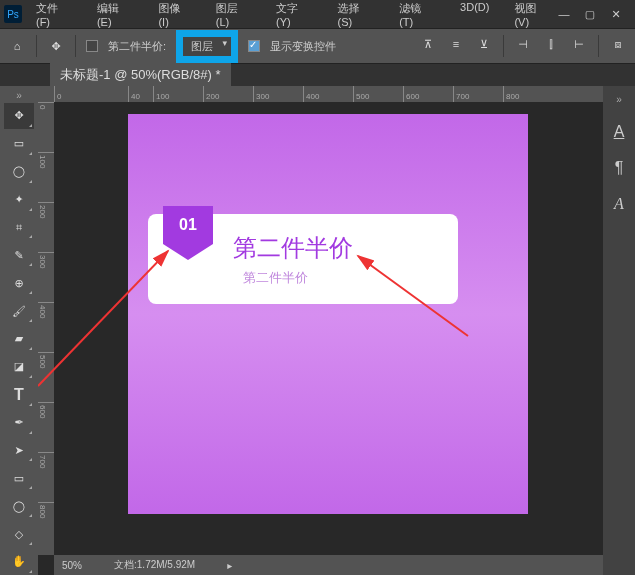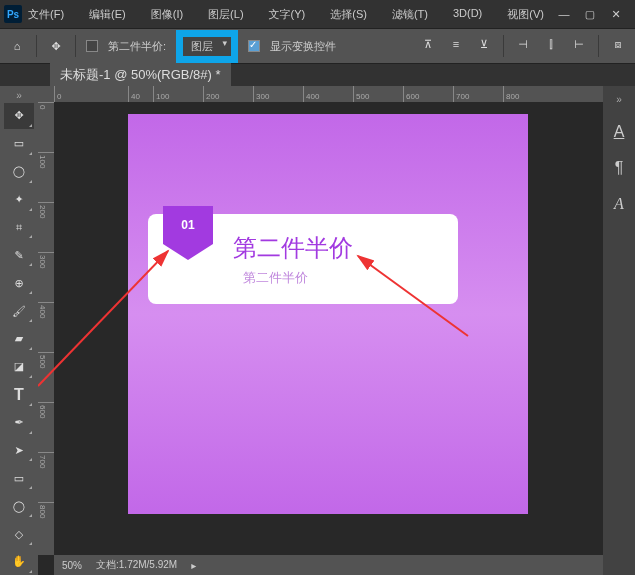--- a/index.html
+++ b/index.html
@@ -1,18 +1,18 @@
 <!DOCTYPE html>
 <html><head>
 <meta charset="utf-8">
 <style>
 *{margin:0;padding:0;box-sizing:border-box;font-family:"Microsoft YaHei",sans-serif}
 body{background:#323232;width:635px;height:575px;overflow:hidden;color:#ccc;font-size:11px}
 .titlebar{height:28px;background:#323232;display:flex;align-items:center;padding:0 4px}
-.ps-logo{width:18px;height:18px;background:#001e36;color:#31a8ff;font-weight:bold;font-size:10px;display:flex;align-items:center;justify-content:center;border-radius:2px;margin-right:0}
+.ps-logo{width:18px;height:18px;background:#001e36;color:#31a8ff;font-weight:normal;font-size:10px;display:flex;align-items:center;justify-content:center;border-radius:2px;margin-right:8px}
 .menu{display:flex;gap:13px}
 .menu span{padding:4px 6px;cursor:pointer}
 .winbtns{margin-left:auto;display:flex;gap:12px;padding-right:8px}
 .winbtns span{width:14px;text-align:center;cursor:pointer}
 .toolbar{height:36px;background:#535353;display:flex;align-items:center;padding:0 8px;gap:10px;border-top:1px solid #222;border-bottom:1px solid #222}
 .tb-icon{width:18px;height:18px;display:flex;align-items:center;justify-content:center;color:#ddd}
 .sep{width:1px;height:22px;background:#3a3a3a}
 .checkbox{width:12px;height:12px;border:1px solid #888;background:#444}
 .checkbox.checked{background:#5a9fd4;position:relative}
 .checkbox.checked::after{content:"✓";color:#fff;font-size:10px;position:absolute;top:-2px;left:0}
@@ -27,25 +27,25 @@
 .tool.active{background:#3a3a3a}
 .tool .dot{position:absolute;right:2px;bottom:2px;width:0;height:0;border-left:3px solid transparent;border-bottom:3px solid #aaa}
 .center{flex:1;background:#282828;position:relative;overflow:hidden}
 .ruler-h{position:absolute;top:0;left:16px;right:0;height:16px;background:#535353;display:flex;font-size:8px;color:#aaa}
 .ruler-h span{width:50px;border-left:1px solid #888;padding-left:2px;height:16px;line-height:22px}
 .ruler-v{position:absolute;top:16px;left:0;width:16px;bottom:20px;background:#535353;display:flex;flex-direction:column;font-size:8px;color:#aaa}
 .ruler-v span{height:50px;border-top:1px solid #888;writing-mode:vertical-lr;padding-top:2px}
 .ruler-corner{position:absolute;top:0;left:0;width:16px;height:16px;background:#535353}
 .canvas{position:absolute;top:28px;left:90px;width:400px;height:400px;background:linear-gradient(180deg,#c268e8 0%,#d68ef0 50%,#c268e8 100%)}
 .card{position:absolute;top:100px;left:20px;width:310px;height:90px;background:#fff;border-radius:8px}
-.badge{position:absolute;top:-8px;left:15px;width:50px;height:38px;background:#a23ae0;color:#fff;display:flex;align-items:center;justify-content:center;font-size:12px;font-weight:bold}
+.badge{position:absolute;top:-8px;left:15px;width:50px;height:38px;background:#a23ae0;color:#fff;display:flex;align-items:center;justify-content:center;font-size:16px;font-weight:bold}
 .badge::after{content:"";position:absolute;bottom:-16px;left:0;border-left:25px solid transparent;border-right:25px solid transparent;border-top:16px solid #a23ae0}
 .card-title{position:absolute;top:18px;left:85px;color:#a23ae0;font-size:24px}
 .card-sub{position:absolute;top:55px;left:95px;color:#c088dd;font-size:13px}
-.statusbar{position:absolute;bottom:0;left:16px;right:0;height:20px;background:#535353;display:flex;align-items:center;padding:0 8px;gap:14px;font-size:10px;color:#ccc}
+.statusbar{position:absolute;bottom:0;left:16px;right:0;height:20px;background:#535353;display:flex;align-items:center;padding:0 8px;gap:32px;font-size:10px;color:#ccc}
 .rightpanel{width:32px;background:#424242;display:flex;flex-direction:column;align-items:center;padding-top:8px;gap:18px}
 .rp-icon{color:#ccc;font-size:16px}
 .expand{font-size:10px;color:#aaa}
 </style>
 </head>
 <body>
 
 <div class="titlebar">
   <div class="ps-logo">Ps</div>
   <div class="menu">

